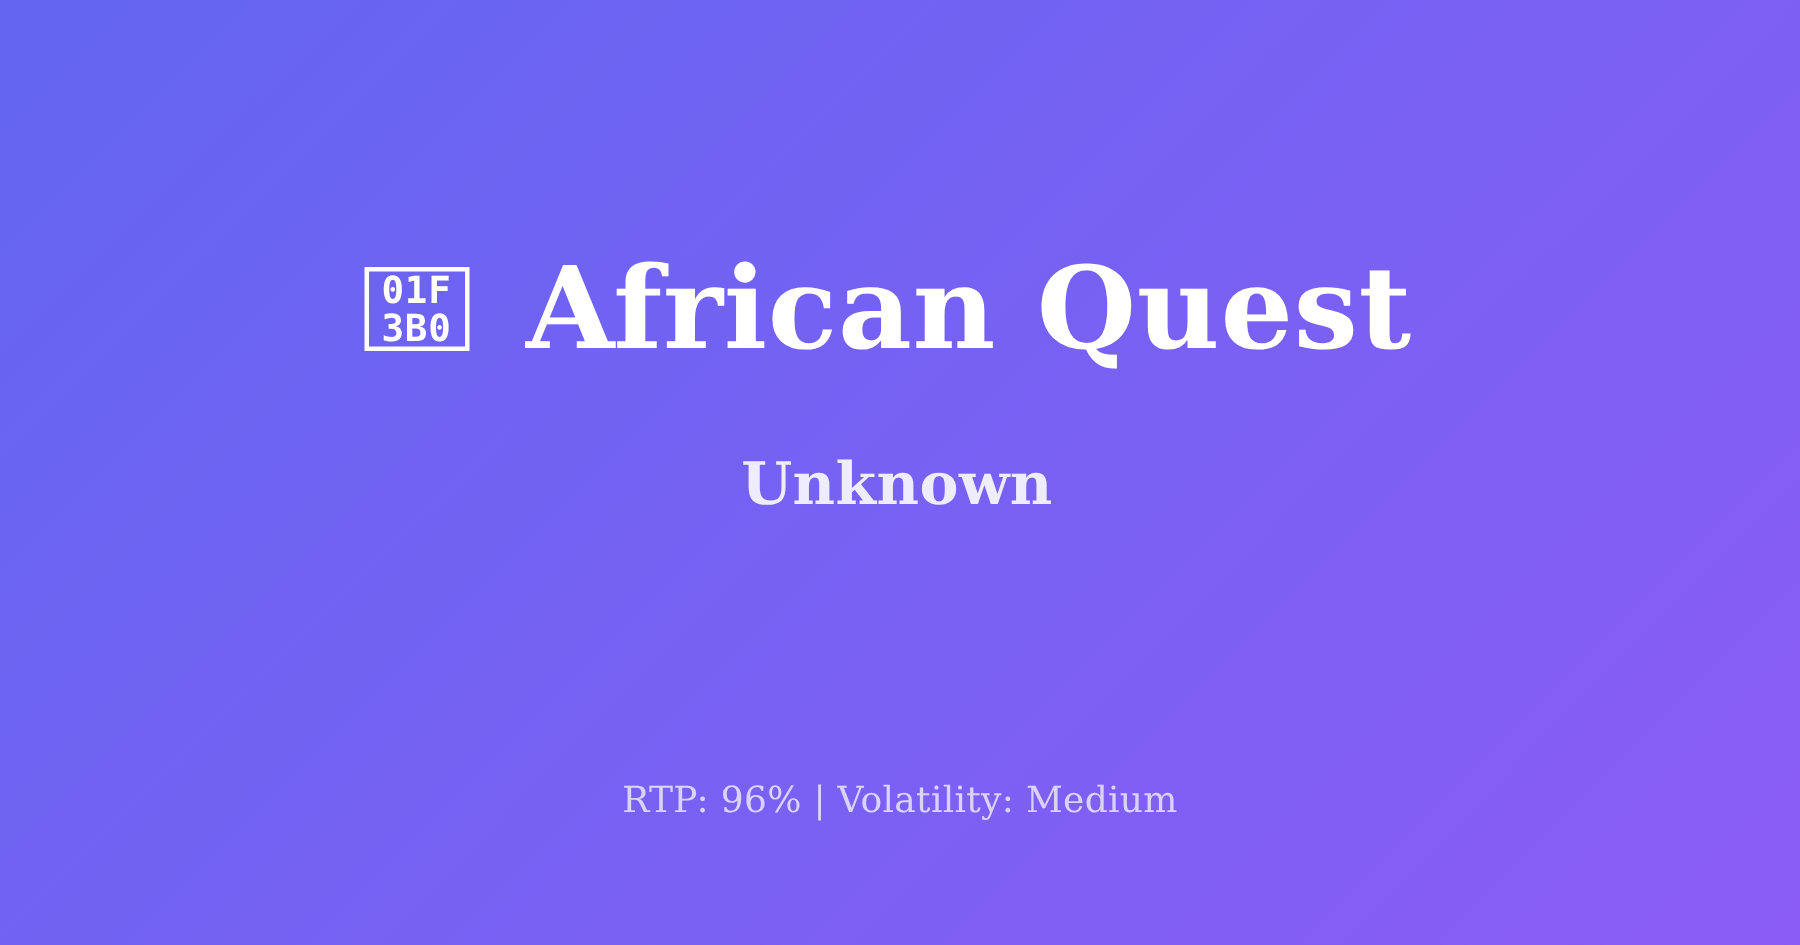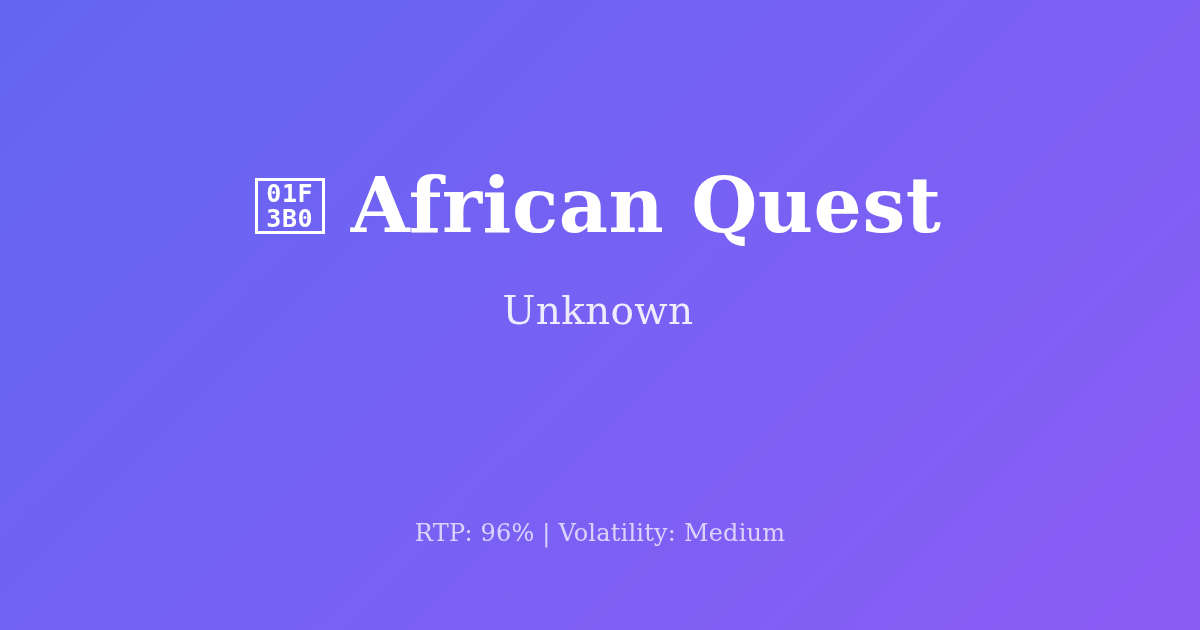--- a/index.html
+++ b/index.html
@@ -68,35 +68,35 @@
     line-height: 25px;
     letter-spacing: 0.5px;
     flex: 0 0 auto;
   }
 
   .emoji-tofu .cp-row {
     display: block;
   }
 
   .game-title {
-    margin: 0;
+    margin: 12px;
     color: #ffffff;
     font-family: "DejaVu Serif", "Liberation Serif", serif;
     font-weight: 700;
     font-size: 76px;
     line-height: 1.02;
     letter-spacing: 0.5px;
     white-space: nowrap;
   }
 
   .game-provider {
     margin: 46px 0 0 0;
     color: rgba(255, 255, 255, 0.88);
     font-family: "DejaVu Serif", "Liberation Serif", serif;
-    font-weight: 400;
+    font-weight: 700;
     font-size: 39px;
     line-height: 1.1;
     letter-spacing: 0.3px;
   }
 
   
   .stats-bar {
     position: absolute;
     left: 0;
     right: 0;

